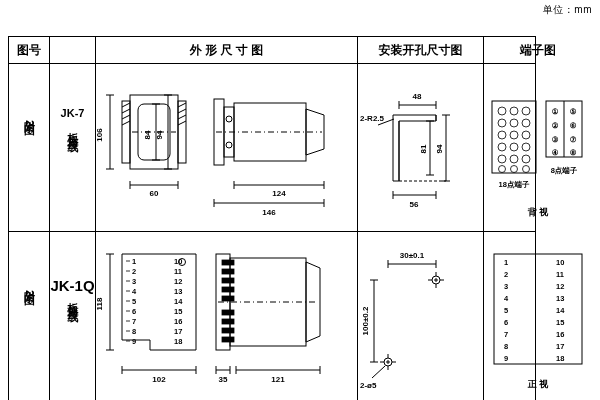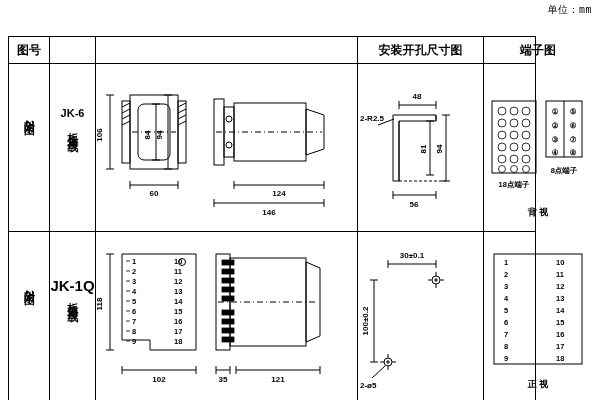--- a/index.html
+++ b/index.html
@@ -5,21 +5,21 @@
   html,body{margin:0;padding:0;}
   body{
     width:600px;height:400px;
     background:#ffffff;
     font-family:"Liberation Sans","DejaVu Sans",sans-serif;
     color:#000;
     position:relative;
     overflow:hidden;
   }
   .unit{
-    position:absolute;right:8px;top:3px;font-size:10px;letter-spacing:.5px;font-family:Liberation Mono, monospace;
+    position:absolute;right:8px;top:3px;font-size:10px;letter-spacing:.5px;
   }
   .table{
     position:absolute;left:8px;top:36px;width:528px;height:374px;
     border:1px solid #000;box-sizing:border-box;font-weight:bold;
   }
   
   .vline{position:absolute;top:0;bottom:0;width:1px;background:#000;}
   .hline{position:absolute;left:0;right:0;height:1px;background:#000;}
 
   .hdr{
@@ -48,28 +48,29 @@
   <div class="vline" style="left:40px"></div>
   <div class="vline" style="left:86px"></div>
   <div class="vline" style="left:348px"></div>
   <div class="vline" style="left:474px"></div>
 
   <div class="hline" style="top:26px"></div>
 
   <div class="hline" style="top:194px"></div>
 
   <div class="hdr" style="left:0;width:40px;">图号</div>
+  <div class="hdr" style="left:87px;width:261px;">外 形 尺 寸 图</div>
   <div class="hdr" style="left:475px;width:108px;">端子图</div>
   <div class="hdr" style="left:349px;width:125px;">安装开孔尺寸图</div>
 
   <div class="vtext" style="left:0;top:75px;width:40px;">
     <span style="writing-mode:vertical-rl;letter-spacing:4px;font-size:11px;">附图2</span>
   </div>
 
-  <div class="cellv" style="left:41px;top:70px;width:45px;font-size:11px;">JK-6</div>
+  <div class="cellv" style="left:41px;top:70px;width:45px;font-size:11px;">JK-7</div>
   <div class="vtext" style="left:41px;top:86px;width:45px;">
     <span style="writing-mode:vertical-rl;letter-spacing:3px;font-size:11px;">板后接线</span>
   </div>
 
   <svg width="261" height="168" style="left:87px;top:26px;">
     <g stroke="#000" fill="none" stroke-width="1">
 
       <rect x="26" y="38" width="8" height="62"></rect>
       <rect x="34" y="32" width="48" height="74"></rect>
       <rect x="82" y="38" width="8" height="62"></rect>

